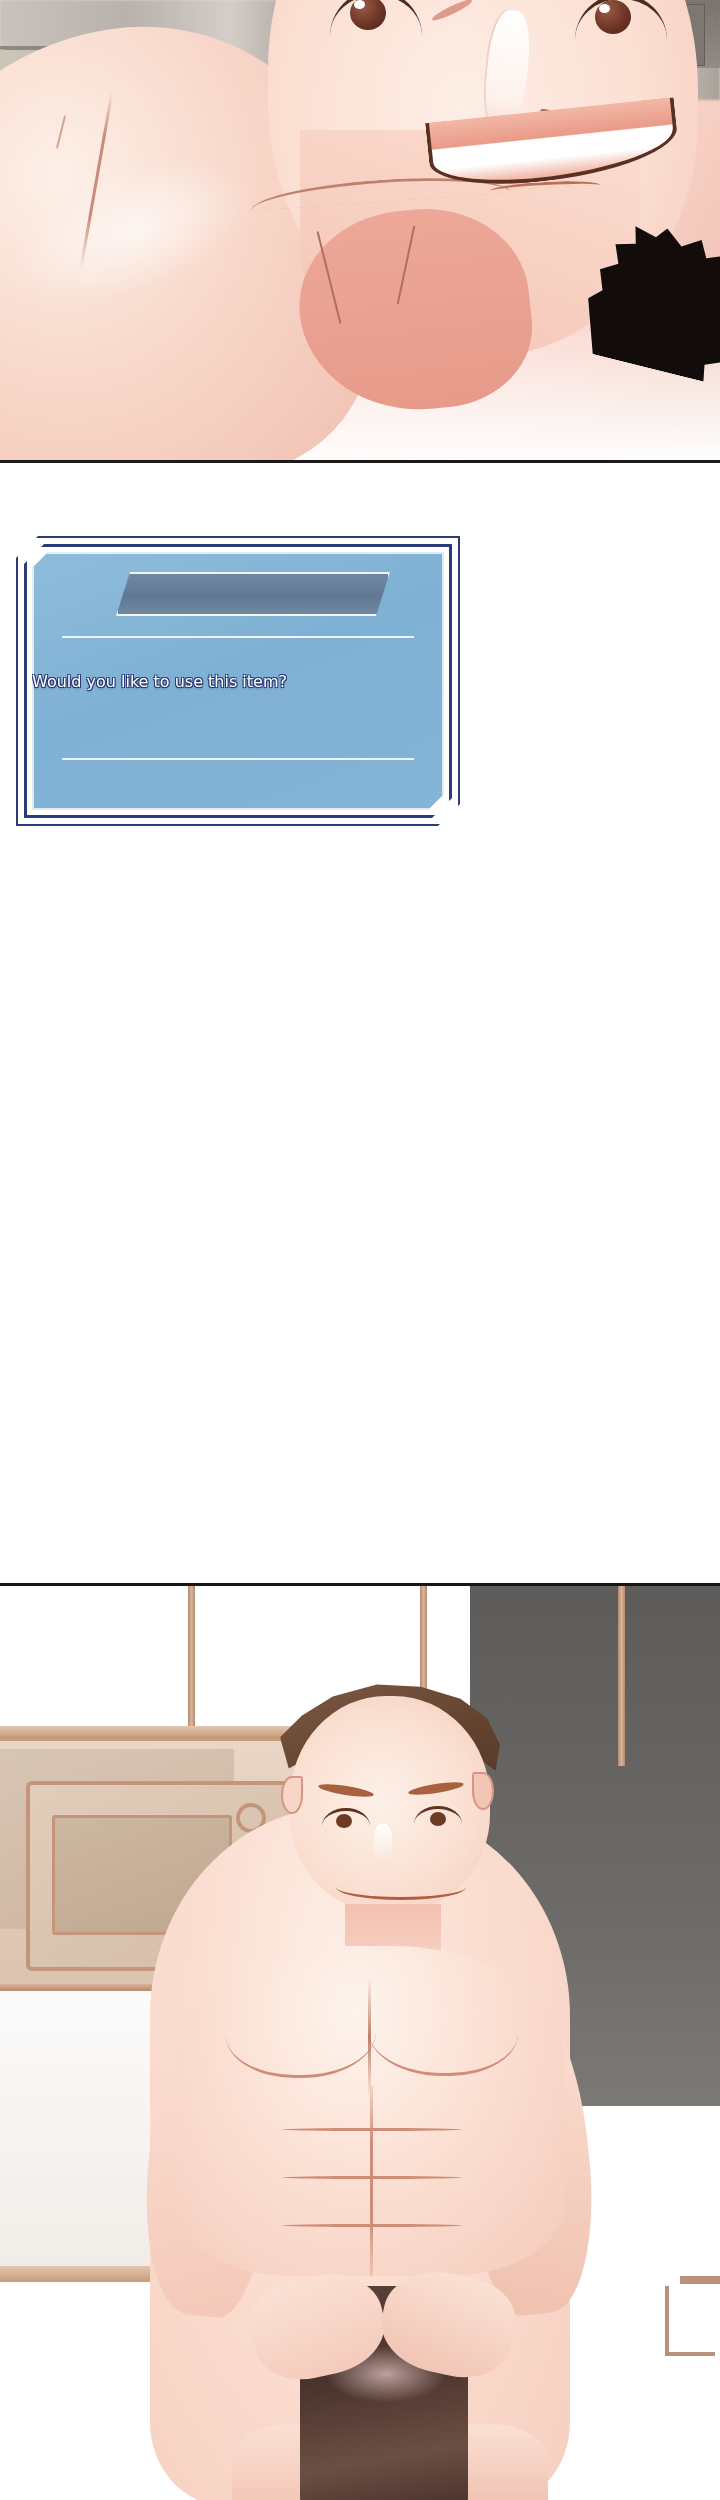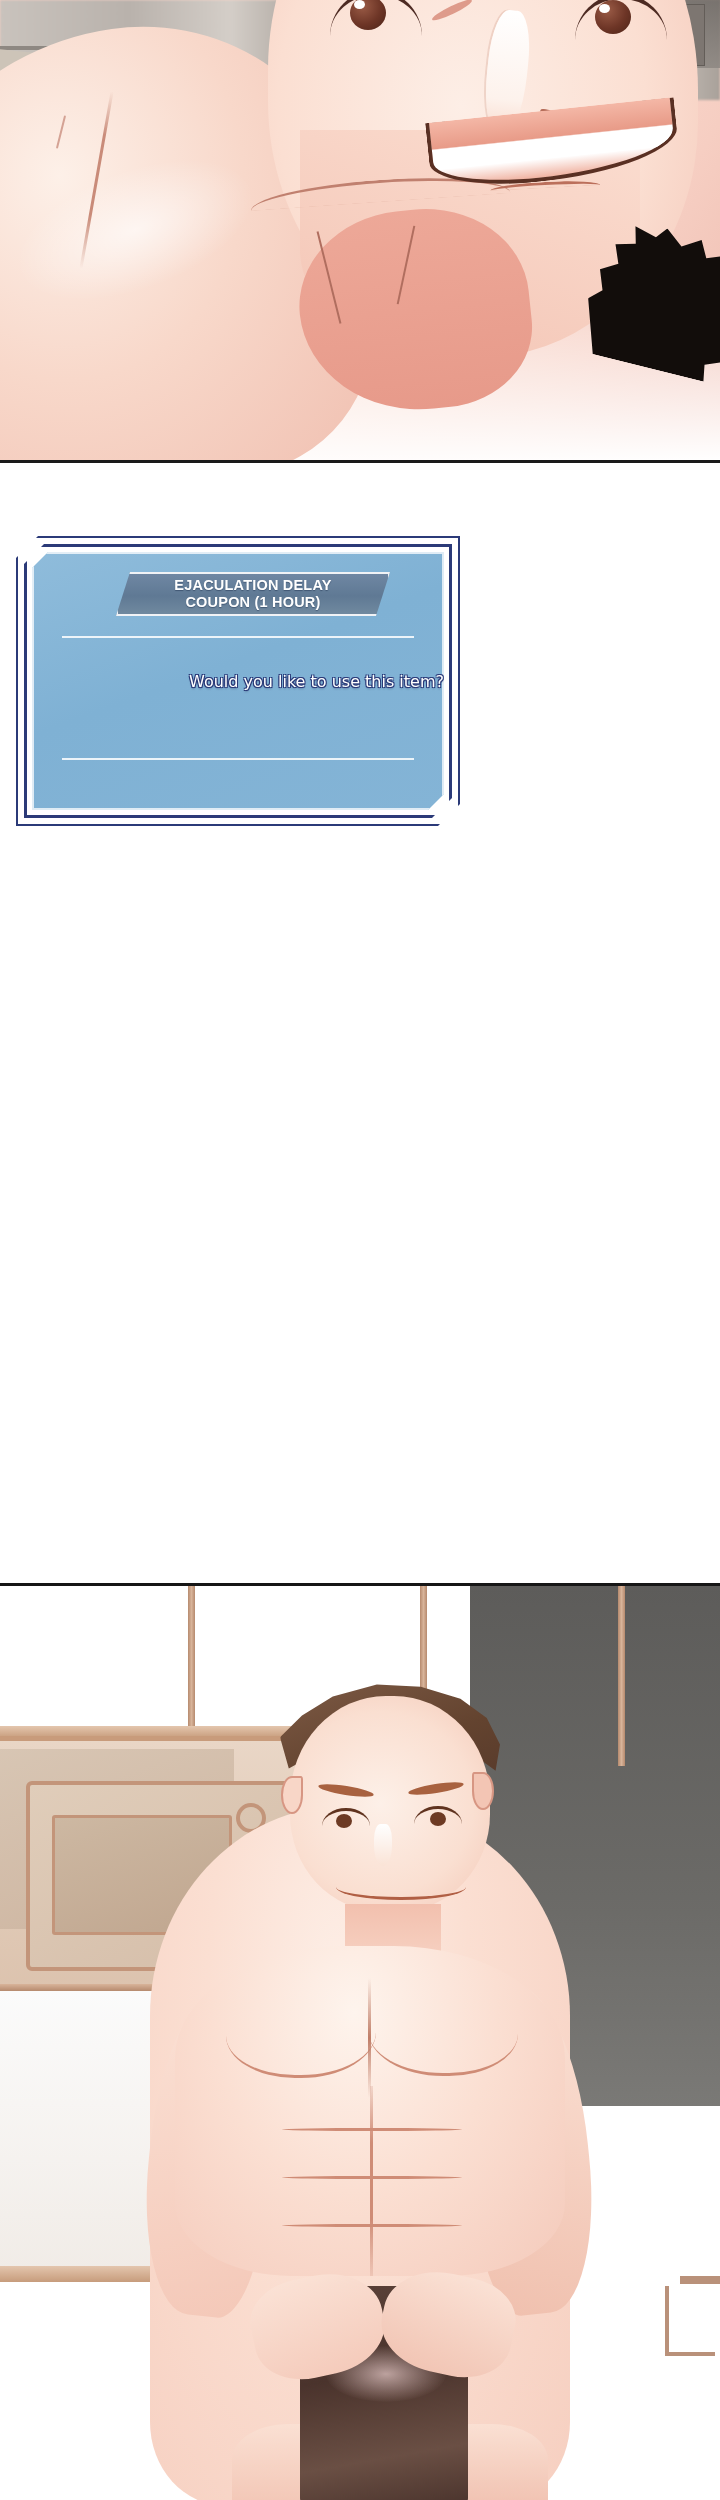--- a/index.html
+++ b/index.html
@@ -256,21 +256,21 @@
     text-shadow:0 1px 1px rgba(30,50,80,.5);
   }
   .dlg-rule {
     position:absolute; left:30px; right:30px; height:2px;
     background:rgba(255,255,255,.85);
   }
   .dlg-rule-top { top:84px; }
   .dlg-rule-bot { top:206px; }
   .dlg-question {
     position:absolute; left:0; right:0; top:120px;
-    text-align:right; color:#ffffff; font-size:16px;
+    text-align:left; color:#ffffff; font-size:16px;
     font-family:"DejaVu Sans", sans-serif;
     text-shadow: -1px -1px 0 #2b3a78, 1px -1px 0 #2b3a78,
                  -1px  1px 0 #2b3a78, 1px  1px 0 #2b3a78,
                   0 2px 2px rgba(20,30,70,.35);
   }
 
   
   .gutter { position:absolute; left:0; top:1280px; width:720px; height:303px; background:#fff; }
 
   
@@ -518,22 +518,20 @@
 
     <div class="p1-bottomedge"></div>
   </section>
 
 
   <div class="dialog">
     <div class="dlg-outer"></div>
     <div class="dlg-mid"></div>
     <div class="dlg-body">
       <div class="dlg-title-bar"></div>
-      <div class="dlg-title">EJACULATION DELAY
-COUPON (1 HOUR)</div>
       <div class="dlg-rule dlg-rule-top"></div>
       <div class="dlg-question">Would you like to use this item?</div>
       <div class="dlg-rule dlg-rule-bot"></div>
     </div>
   </div>
 
   <div class="gutter"></div>
 
   <section class="panel-bot">
     <div class="p2-wall"></div>

